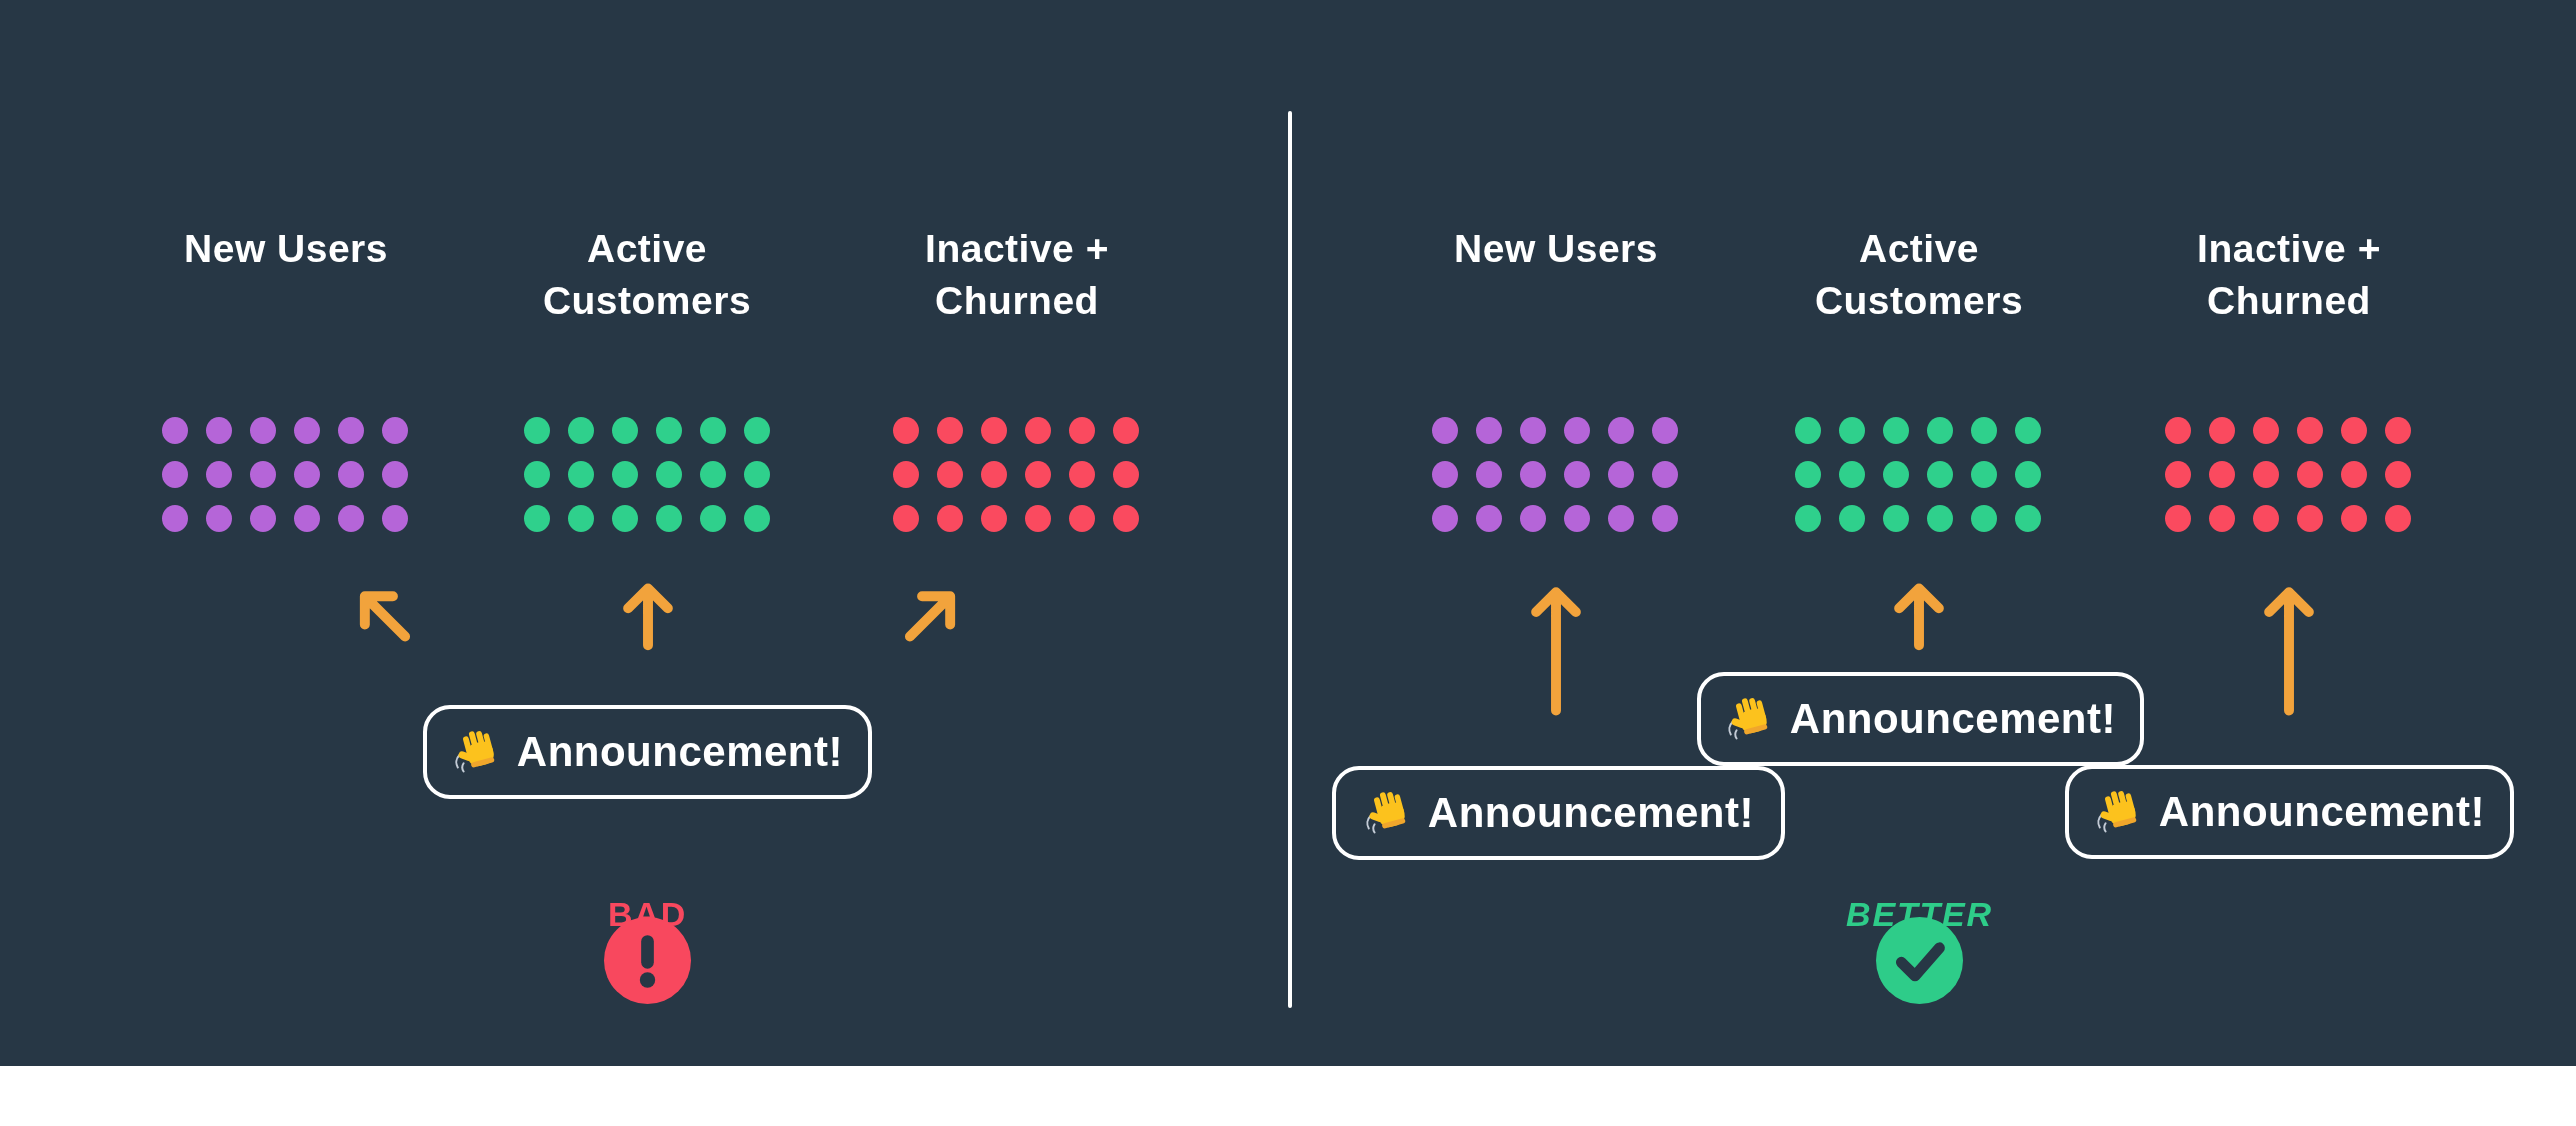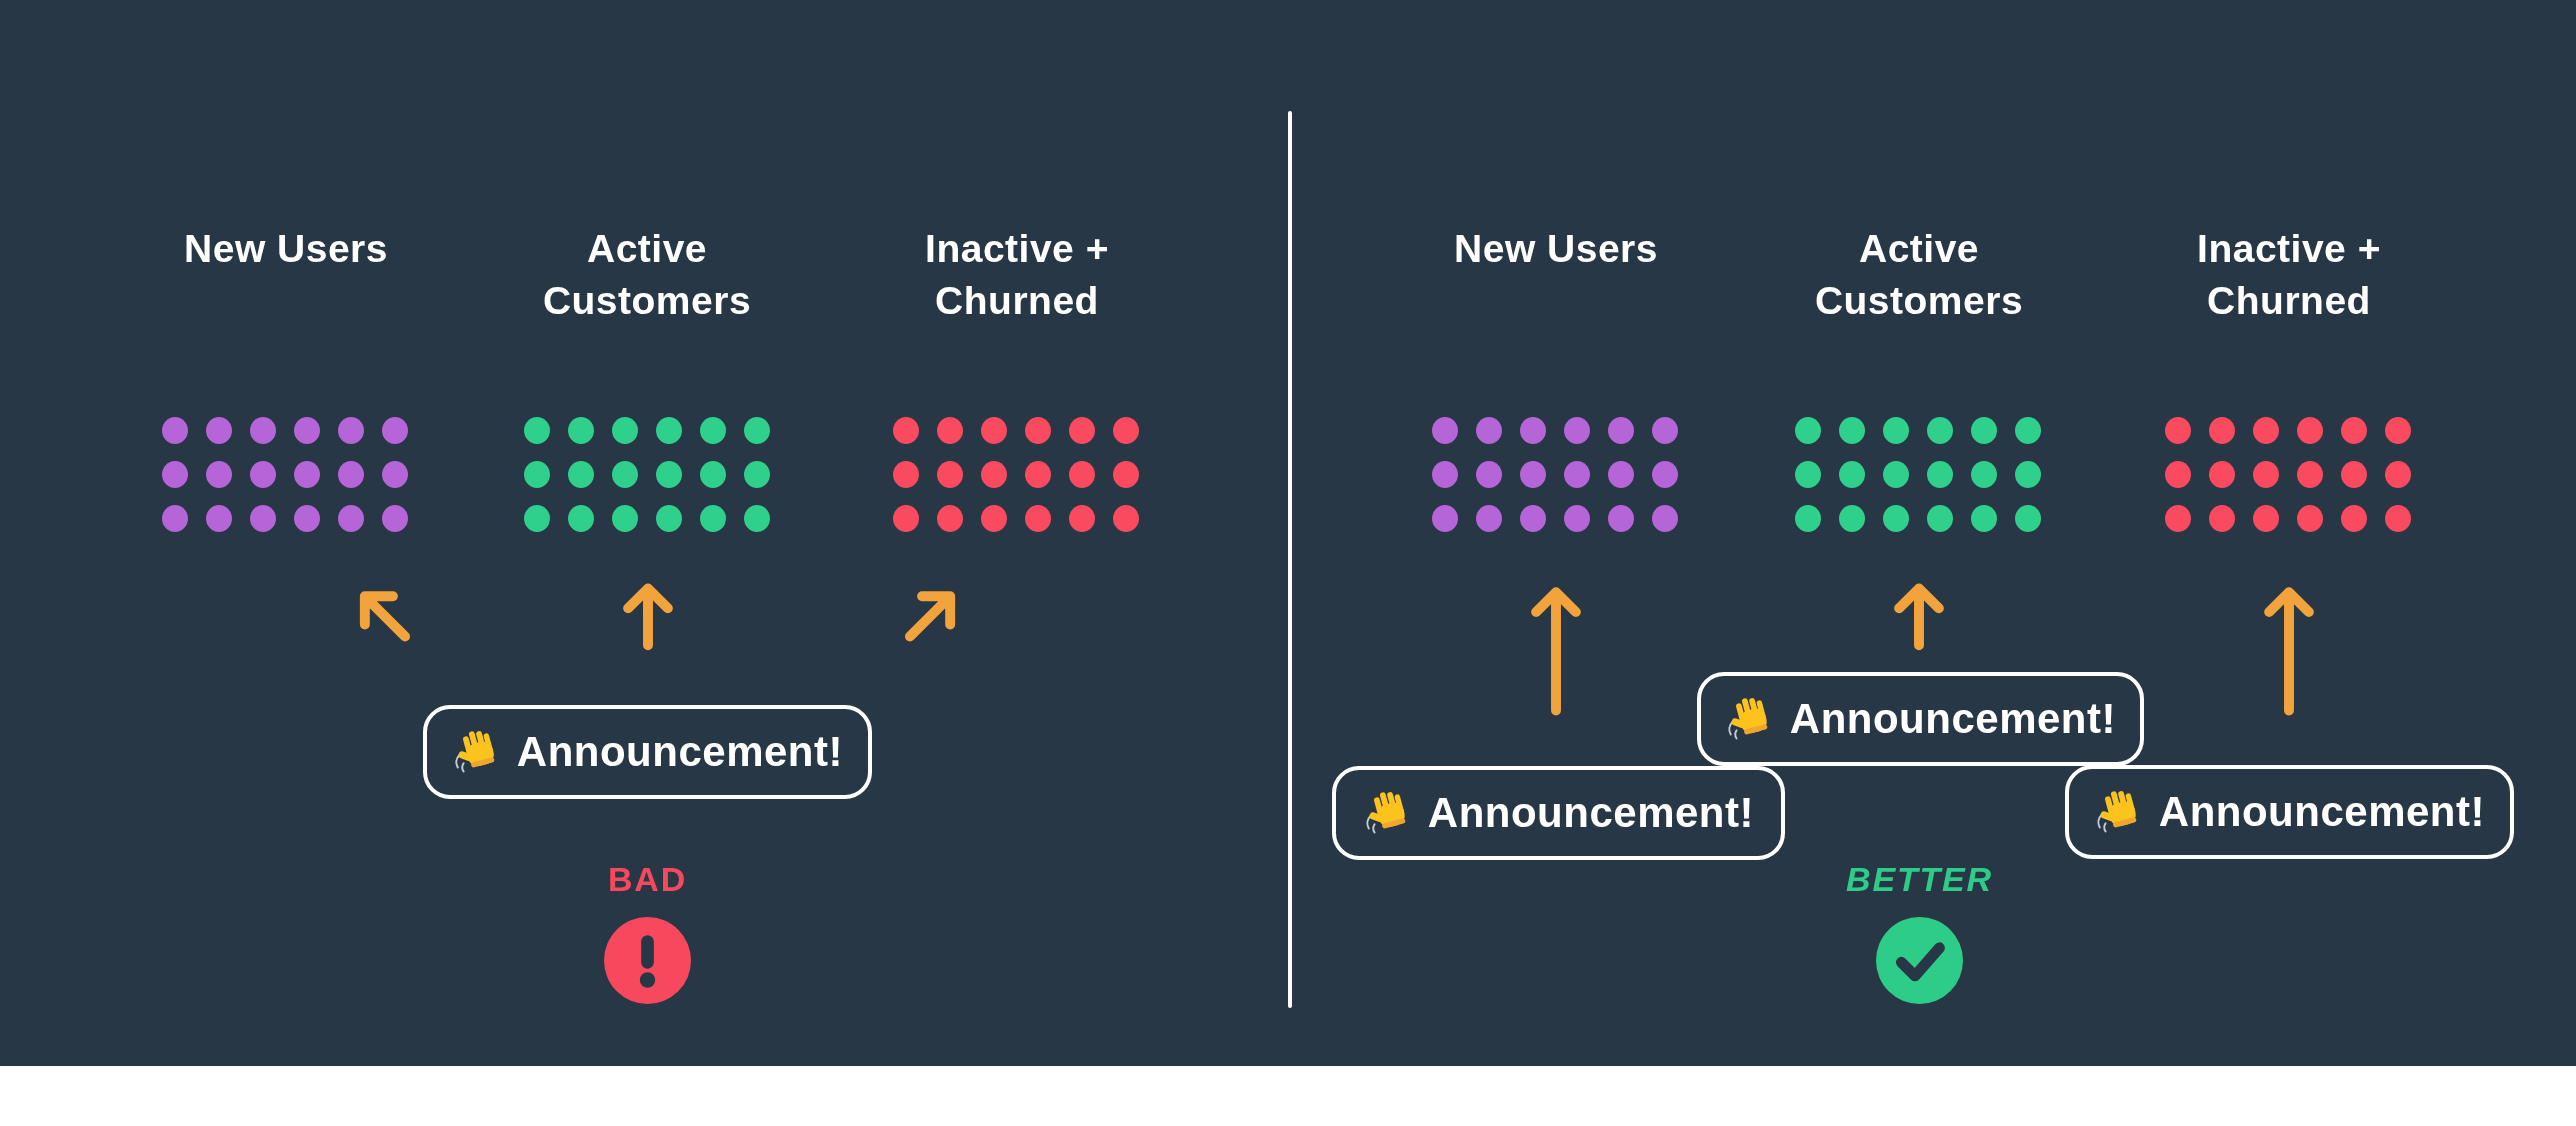--- a/index.html
+++ b/index.html
@@ -40,21 +40,21 @@
   .announce .label{
     color:var(--white,#fff);font-size:42px;font-weight:700;letter-spacing:0.5px;
     white-space:nowrap;
   }
   .hand-icon{width:53px;height:53px;flex:0 0 auto;}
   .hand-main{fill:var(--hand-main,#FCC21D);}
   .hand-shade{fill:var(--hand-shade,#F0A62C);}
   .hand-wave{stroke:var(--hand-wave,#C3CBD6);stroke-width:2.4;fill:none;stroke-linecap:round;}
   
   .verdict-label{
-    position:absolute;top:860px;width:235px;text-align:center;
+    position:absolute;top:895px;width:235px;text-align:center;
     font-size:34px;font-weight:700;letter-spacing:1.8px;
   }
   .verdict-label.bad{color:var(--bad-red,#F8485E);}
   .verdict-label.better{color:var(--better-green,#2ECC89);font-style:italic;}
   .verdict-circle{
     position:absolute;top:917px;width:87px;height:87px;border-radius:50%;
   }
   .verdict-circle.bad{background:var(--bad-red,#F8485E);}
   .verdict-circle.better{background:var(--better-green,#2ECC89);}
   .verdict-circle svg{display:block;width:87px;height:87px;}

